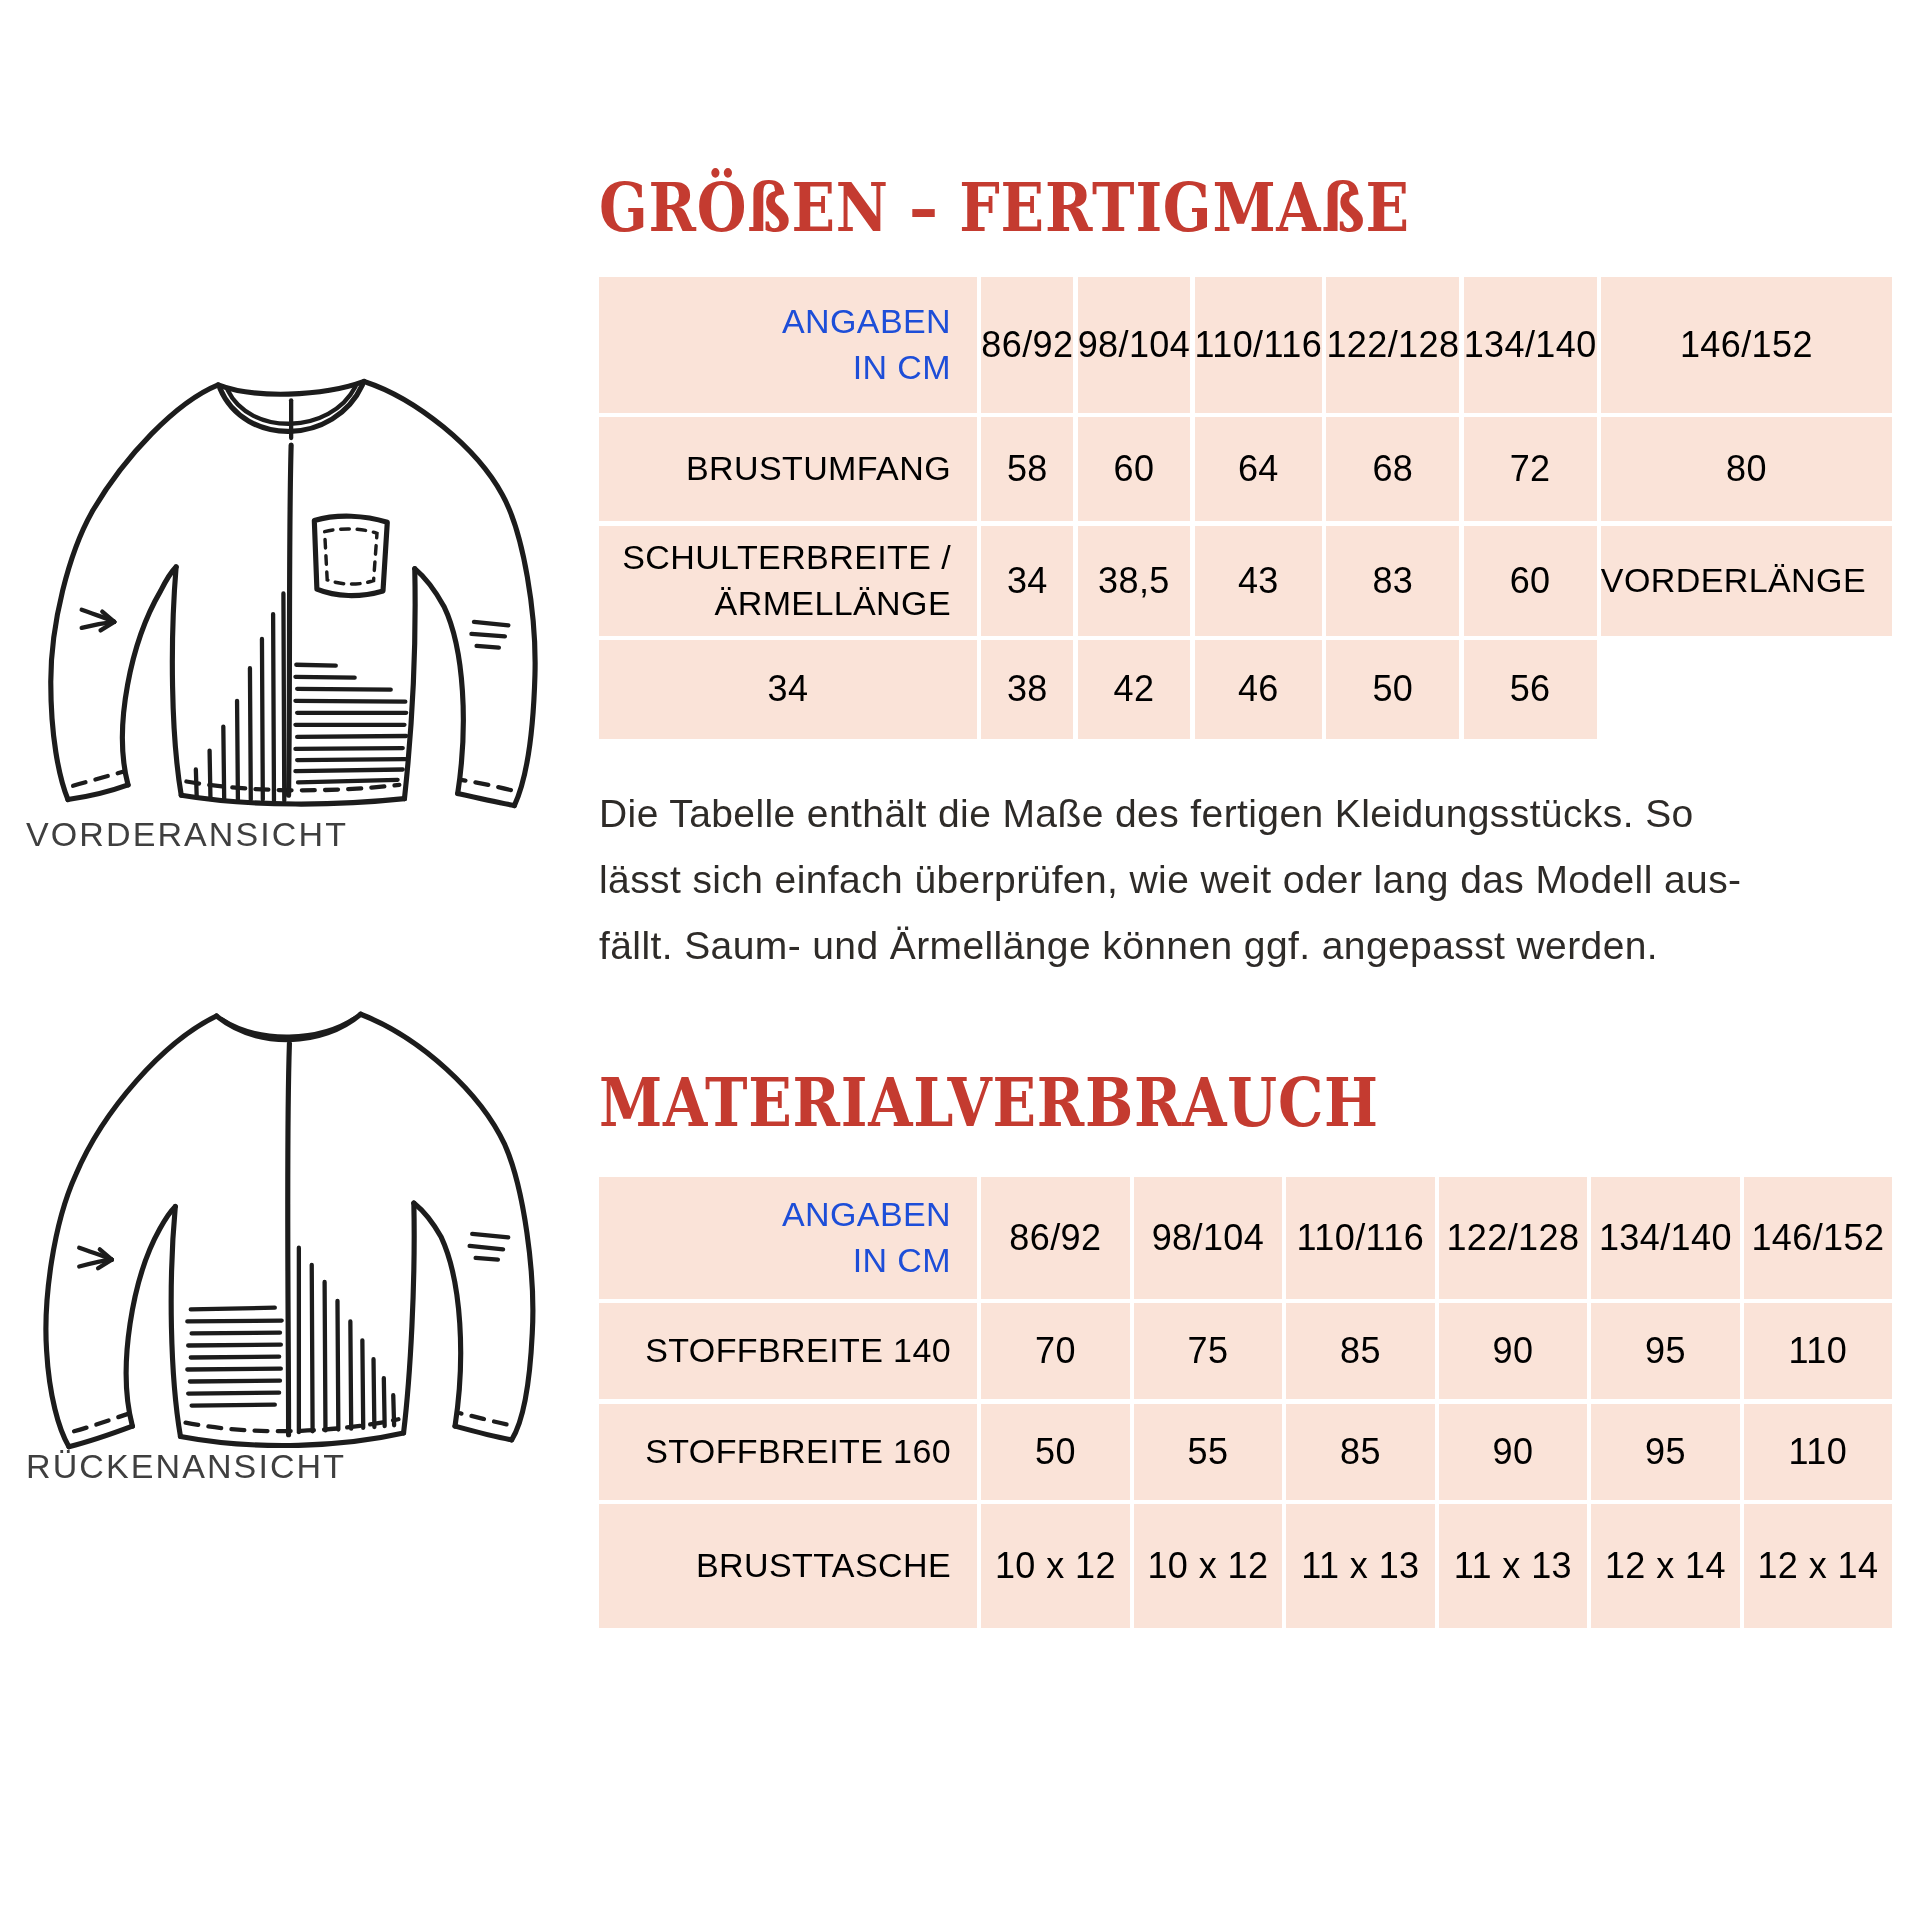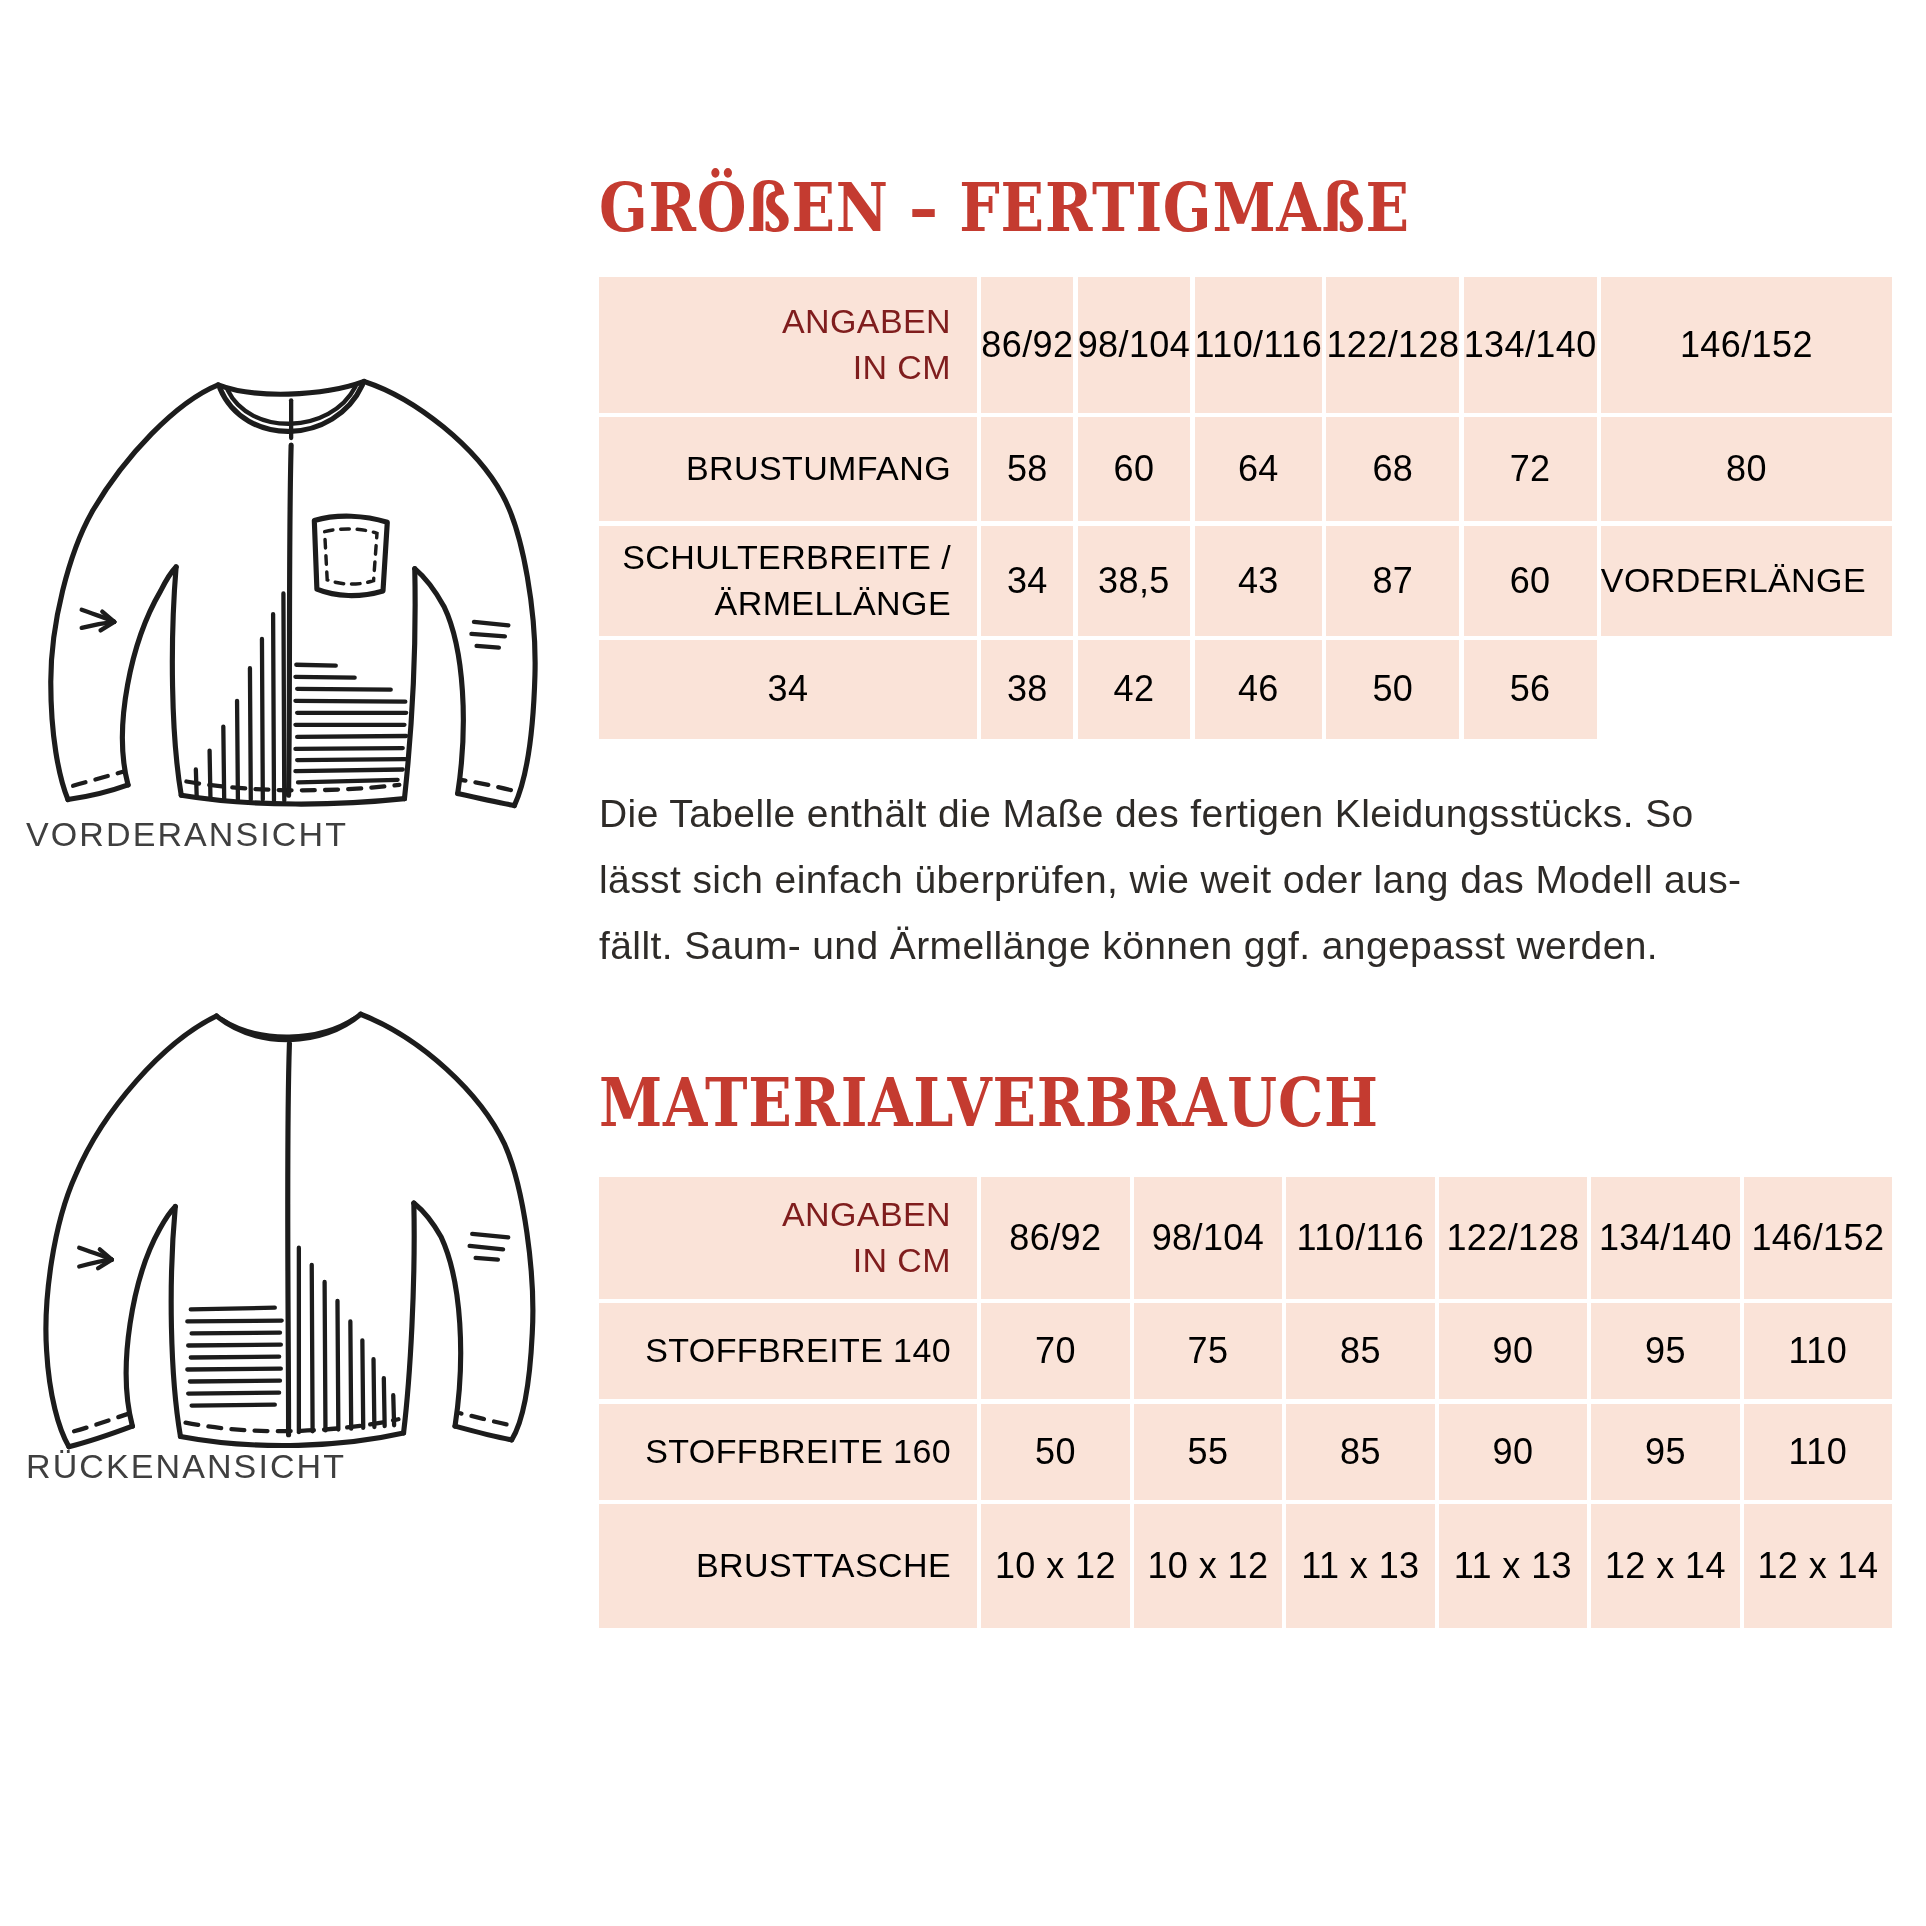--- a/index.html
+++ b/index.html
@@ -25,21 +25,21 @@
   #size-table{top:277px;grid-template-rows:136px 104px 110px 99px;}
   #material-table{top:1177px;grid-template-rows:122px 96px 96px 124px;}
   .cell{
     background:#fae3d8;display:flex;align-items:center;justify-content:center;
     font-size:36px;color:#000000;box-sizing:border-box;letter-spacing:0.4px;
   }
   .cell.lbl{
     justify-content:flex-end;text-align:right;padding-right:26px;
     font-size:34px;line-height:1.35;white-space:pre-line;
   }
-  .cell.hdr-lbl{color:#7f1d1d;}
+  .cell.hdr-lbl{color:#1d4ed8;}
   
   .paragraph{
     position:absolute;left:599px;top:781px;width:1353px;margin:0;
     font-size:39px;line-height:66px;color:#2e2b28;white-space:pre-line;
     letter-spacing:0.4px;
   }
   
   .illu{position:absolute;}
   #front-illu{left:30px;top:366px;width:524px;height:455px;}
   #back-illu{left:26px;top:990px;width:532px;height:481px;}
@@ -197,21 +197,21 @@
     <div class="cell">64</div>
     <div class="cell">68</div>
     <div class="cell">72</div>
     <div class="cell">80</div>
 
     <div class="cell lbl">SCHULTERBREITE /
 ÄRMELLÄNGE</div>
     <div class="cell">34</div>
     <div class="cell">38,5</div>
     <div class="cell">43</div>
-    <div class="cell">87</div>
+    <div class="cell">83</div>
     <div class="cell">60</div>
 
     <div class="cell lbl">VORDERLÄNGE</div>
     <div class="cell">34</div>
     <div class="cell">38</div>
     <div class="cell">42</div>
     <div class="cell">46</div>
     <div class="cell">50</div>
     <div class="cell">56</div>
   </div>

